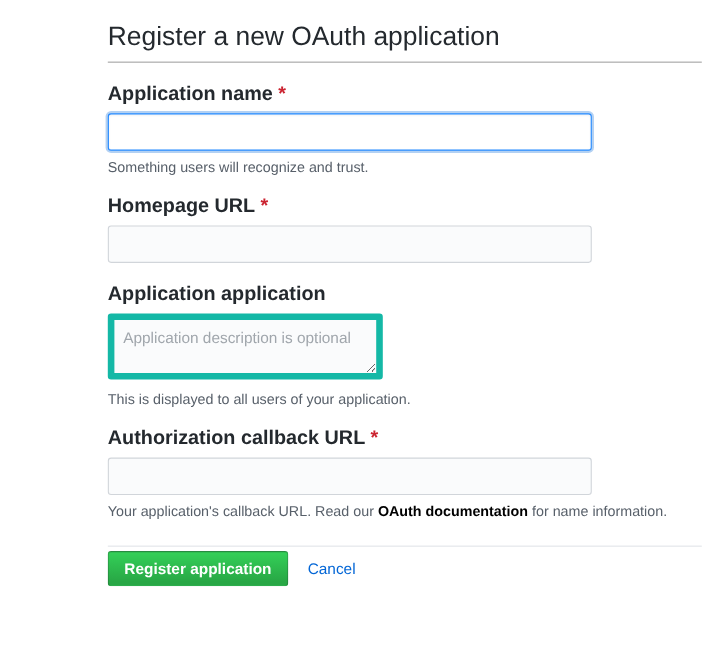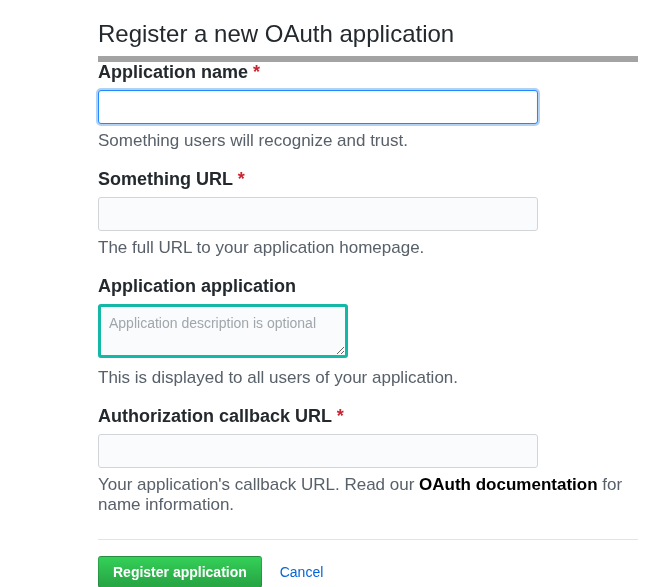--- a/index.html
+++ b/index.html
@@ -16,21 +16,22 @@
     }
     .container {
       width: 540px;
       margin-left: 98px;
     }
     .page-title {
       font-size: 24px;
       font-weight: 400;
       color: #24292e;
       padding-bottom: 8px;
-      border-bottom: 6px solid #a3a3a3;
+      border-bottom: 1px solid #a3a3a3;
+      margin-bottom: 18px;
     }
     .form-group {
       margin-bottom: 18px;
     }
     .form-label {
       display: block;
       font-weight: 700;
       font-size: 18px;
       color: #24292e;
       margin-bottom: 7px;
@@ -57,41 +58,41 @@
     .form-input.secondary {
       background-color: #fafbfc;
     }
     .form-textarea {
       width: 250px;
       min-height: 44px;
       padding: 8px;
       font-size: 14px;
       color: #24292e;
       background-color: #fafbfc;
-      border: 3px solid #14b8a6;
+      border: 6px solid #14b8a6;
       border-radius: 3px;
       resize: both;
       font-family: inherit;
     }
     .form-textarea::placeholder {
       color: #a0a6ac;
     }
     .help-text {
-      font-size: 17px;
+      font-size: 13px;
       color: #58606a;
       margin-top: 7px;
     }
     .help-text a {
       color: #000000;
       text-decoration: none;
       font-weight: bold;
     }
     .form-actions {
       border-top: 1px solid #e1e4e8;
-      padding-top: 16px;
+      padding-top: 4px;
       margin-top: 24px;
     }
     .btn-primary {
       display: inline-block;
       padding: 7px 14px;
       font-size: 14px;
       font-weight: 600;
       color: #fff;
       background-color: #2ea44f;
       background-image: linear-gradient(-180deg, #34d058, #28a745 90%);
@@ -120,25 +121,24 @@
     <label class="form-label">
       <span>Application name</span>
       <span class="required">*</span>
     </label>
     <input type="text" class="form-input focused" value="" style="">
     <p class="help-text">Something users will recognize and trust.</p>
   </div>
 
   <div class="form-group">
     <label class="form-label">
-      <span>Something URL</span>
+      <span>Homepage URL</span>
       <span class="required">*</span>
     </label>
     <input type="text" class="form-input secondary" value="" style="">
-    <p class="help-text">The full URL to your application homepage.</p>
   </div>
 
   <div class="form-group">
     <label class="form-label">Application application</label>
     <textarea class="form-textarea" placeholder="Application description is optional" style=""></textarea>
     <p class="help-text">This is displayed to all users of your application.</p>
   </div>
 
   <div class="form-group">
     <label class="form-label">

